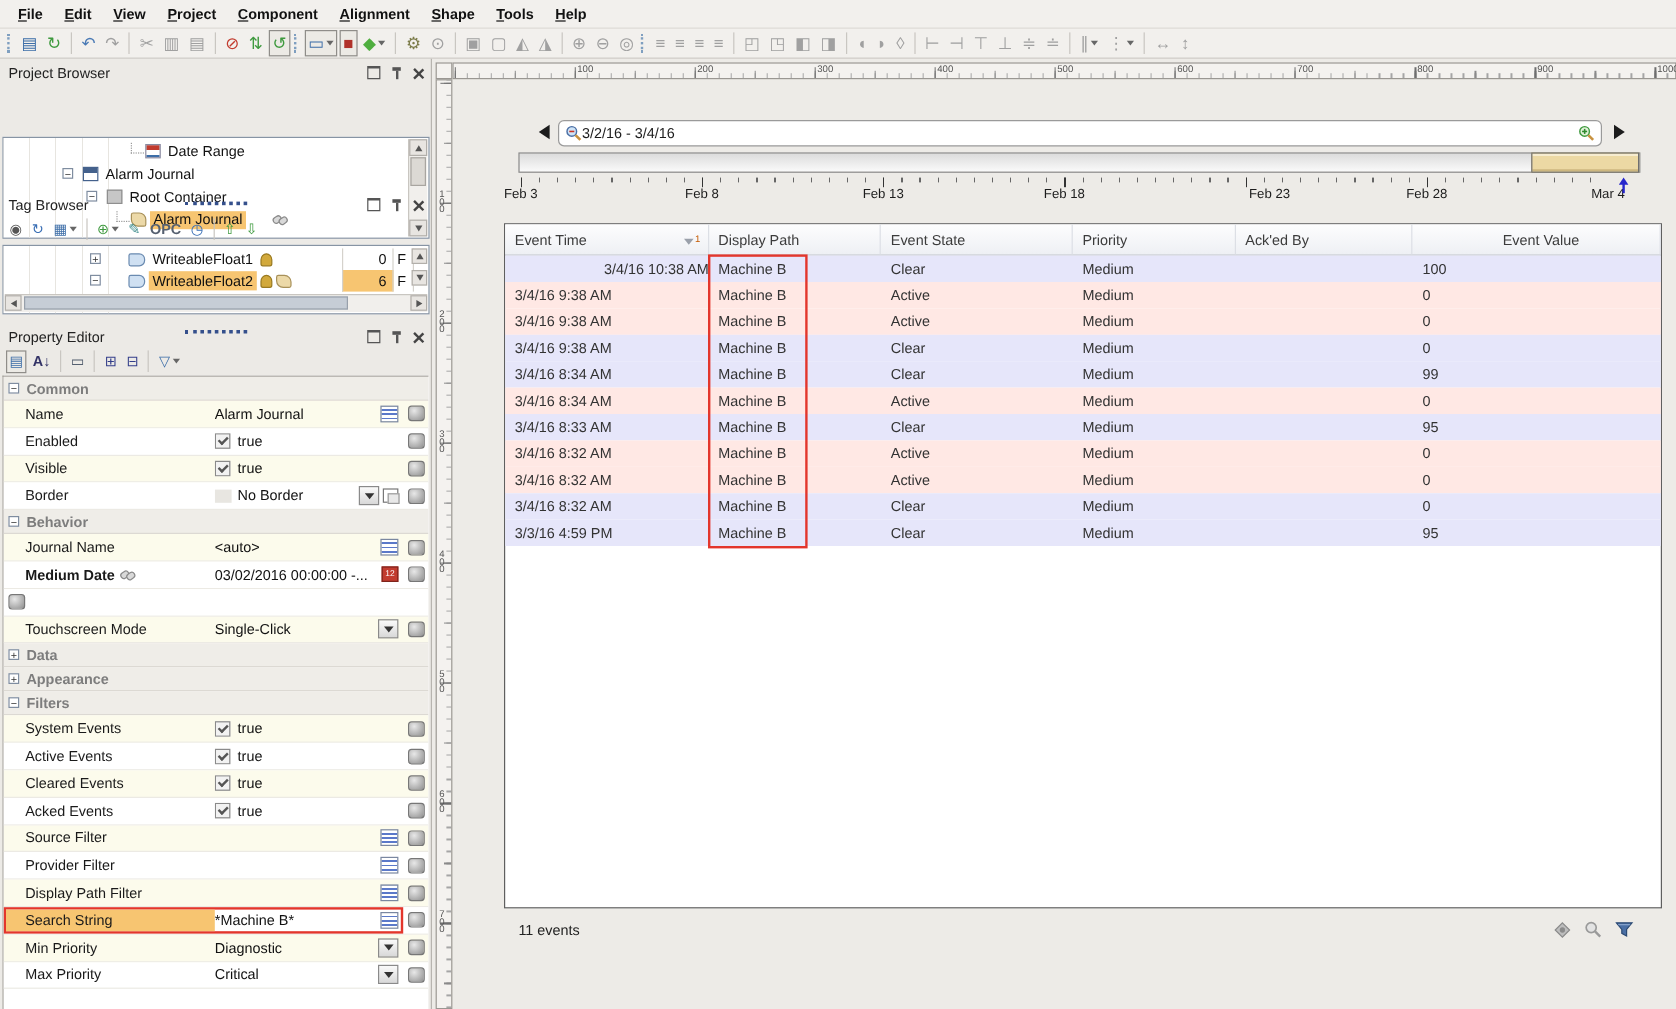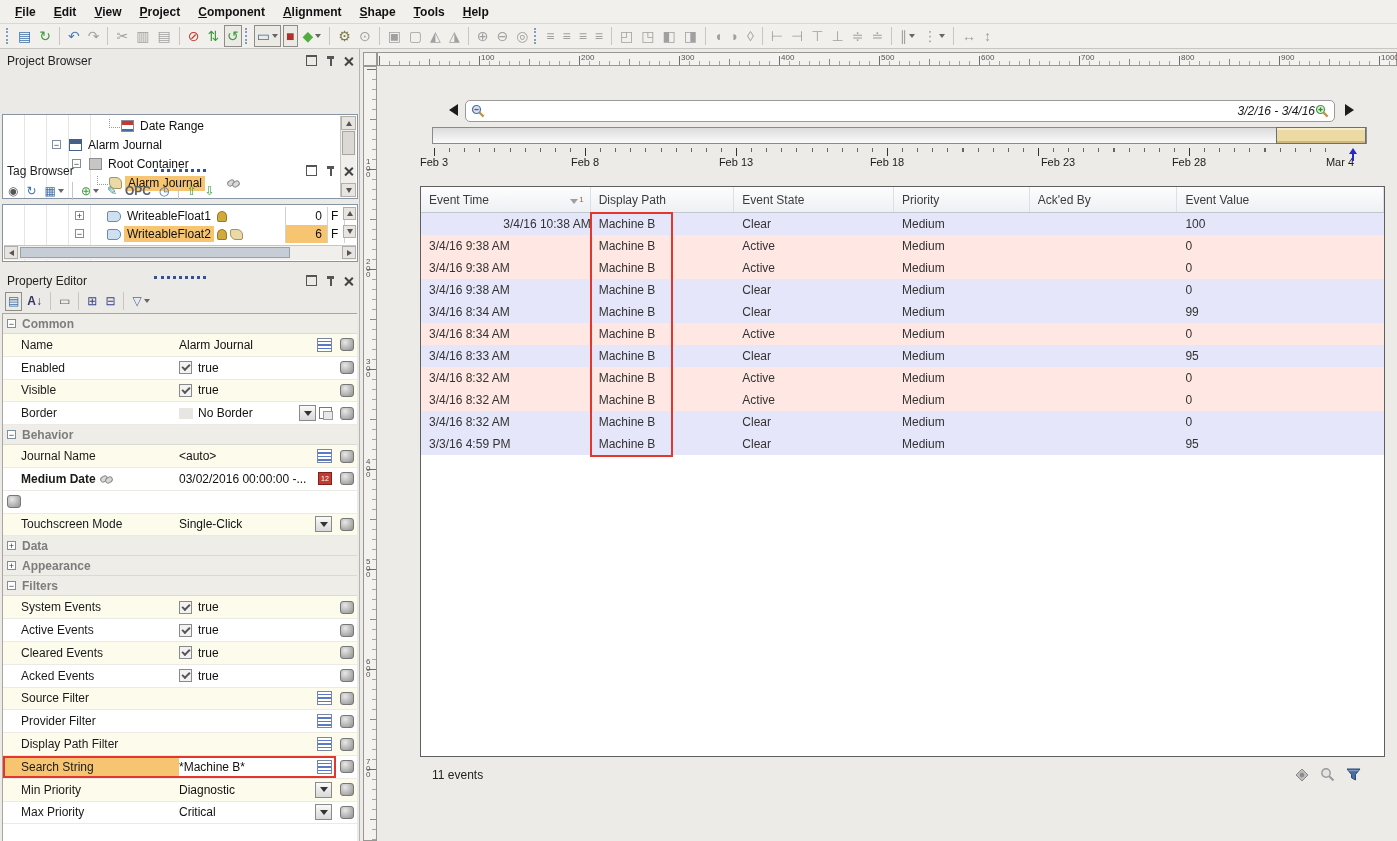--- a/index.html
+++ b/index.html
@@ -137,21 +137,21 @@
        repeating-linear-gradient(#a5a5a5 0 1px,transparent 1px 10px);
      background-size:9px 100%,6px 100%,4px 100%;
      background-position:right 2px,right 2px,right 2px;background-repeat:repeat-y;}
   .vlabel{position:absolute;left:2px;width:8px;font-size:8px;line-height:6.5px;color:#555;white-space:pre-line;}
   .workspace{position:absolute;left:17px;top:17px;right:0;bottom:0;}
   
   .dr-arrow{position:absolute;width:0;height:0;}
   .dr-arrow.left{border-top:6px solid transparent;border-bottom:6px solid transparent;border-right:9px solid #1c1c1c;}
   .dr-arrow.right{border-top:6px solid transparent;border-bottom:6px solid transparent;border-left:9px solid #1c1c1c;}
   .dr-box{position:absolute;background:#fff;border:1px solid #9a9a9a;border-radius:5px;display:flex;align-items:center;box-sizing:border-box;}
-  .dr-label{flex:1;text-align:right;font-size:12px;color:#1c1c1c;font-style:italic;}
+  .dr-label{flex:1;text-align:left;font-size:12px;color:#1c1c1c;}
   .slider{position:absolute;background:linear-gradient(#dcdcdc,#fafafa);border:1px solid #8a8a8a;box-sizing:border-box;}
   .selbox{position:absolute;right:0;top:-1px;bottom:-1px;width:90px;background:#ecd9a4;border:1px solid #6f6f6f;
           box-shadow:inset 0 2px 0 #f6ecd0,inset 0 -2px 0 #cdb77f;box-sizing:border-box;}
   .axis{position:absolute;}
   .axis-ticks{position:absolute;left:0;top:0;width:906px;height:8px;
      background-image:
        repeating-linear-gradient(90deg,#333 0 1px,transparent 1px 151px),
        repeating-linear-gradient(90deg,#666 0 1px,transparent 1px 15.1px);
      background-size:100% 8px,100% 4px;background-position:0 0,0 0;background-repeat:no-repeat;}
   .axlabel{position:absolute;top:8px;font-size:11px;color:#1c1c1c;transform:translateX(-50%);white-space:nowrap;}
@@ -906,21 +906,21 @@
             </div>
             <div class="th" style="width: 160px;">
               <span>Event State</span>
             </div>
             <div class="th" style="width: 136px;">
               <span>Priority</span>
             </div>
             <div class="th" style="width: 148px;">
               <span>Ack'ed By</span>
             </div>
-            <div class="th" style="width: 207px;">
+            <div class="th" style="width: 207px; justify-content: center;">
               <span>Event Value</span>
             </div>
           </div>
         <div class="tbody" id="tbody">
             <div class="tr clear">
               <div class="td" style="width: 170px; text-align: right;">3/4/16 10:38 AM</div>
               <div class="td" style="width: 144px;">Machine B</div>
               <div class="td" style="width: 160px;">Clear</div>
               <div class="td" style="width: 136px;">Medium</div>
               <div class="td" style="width: 148px;"></div>

